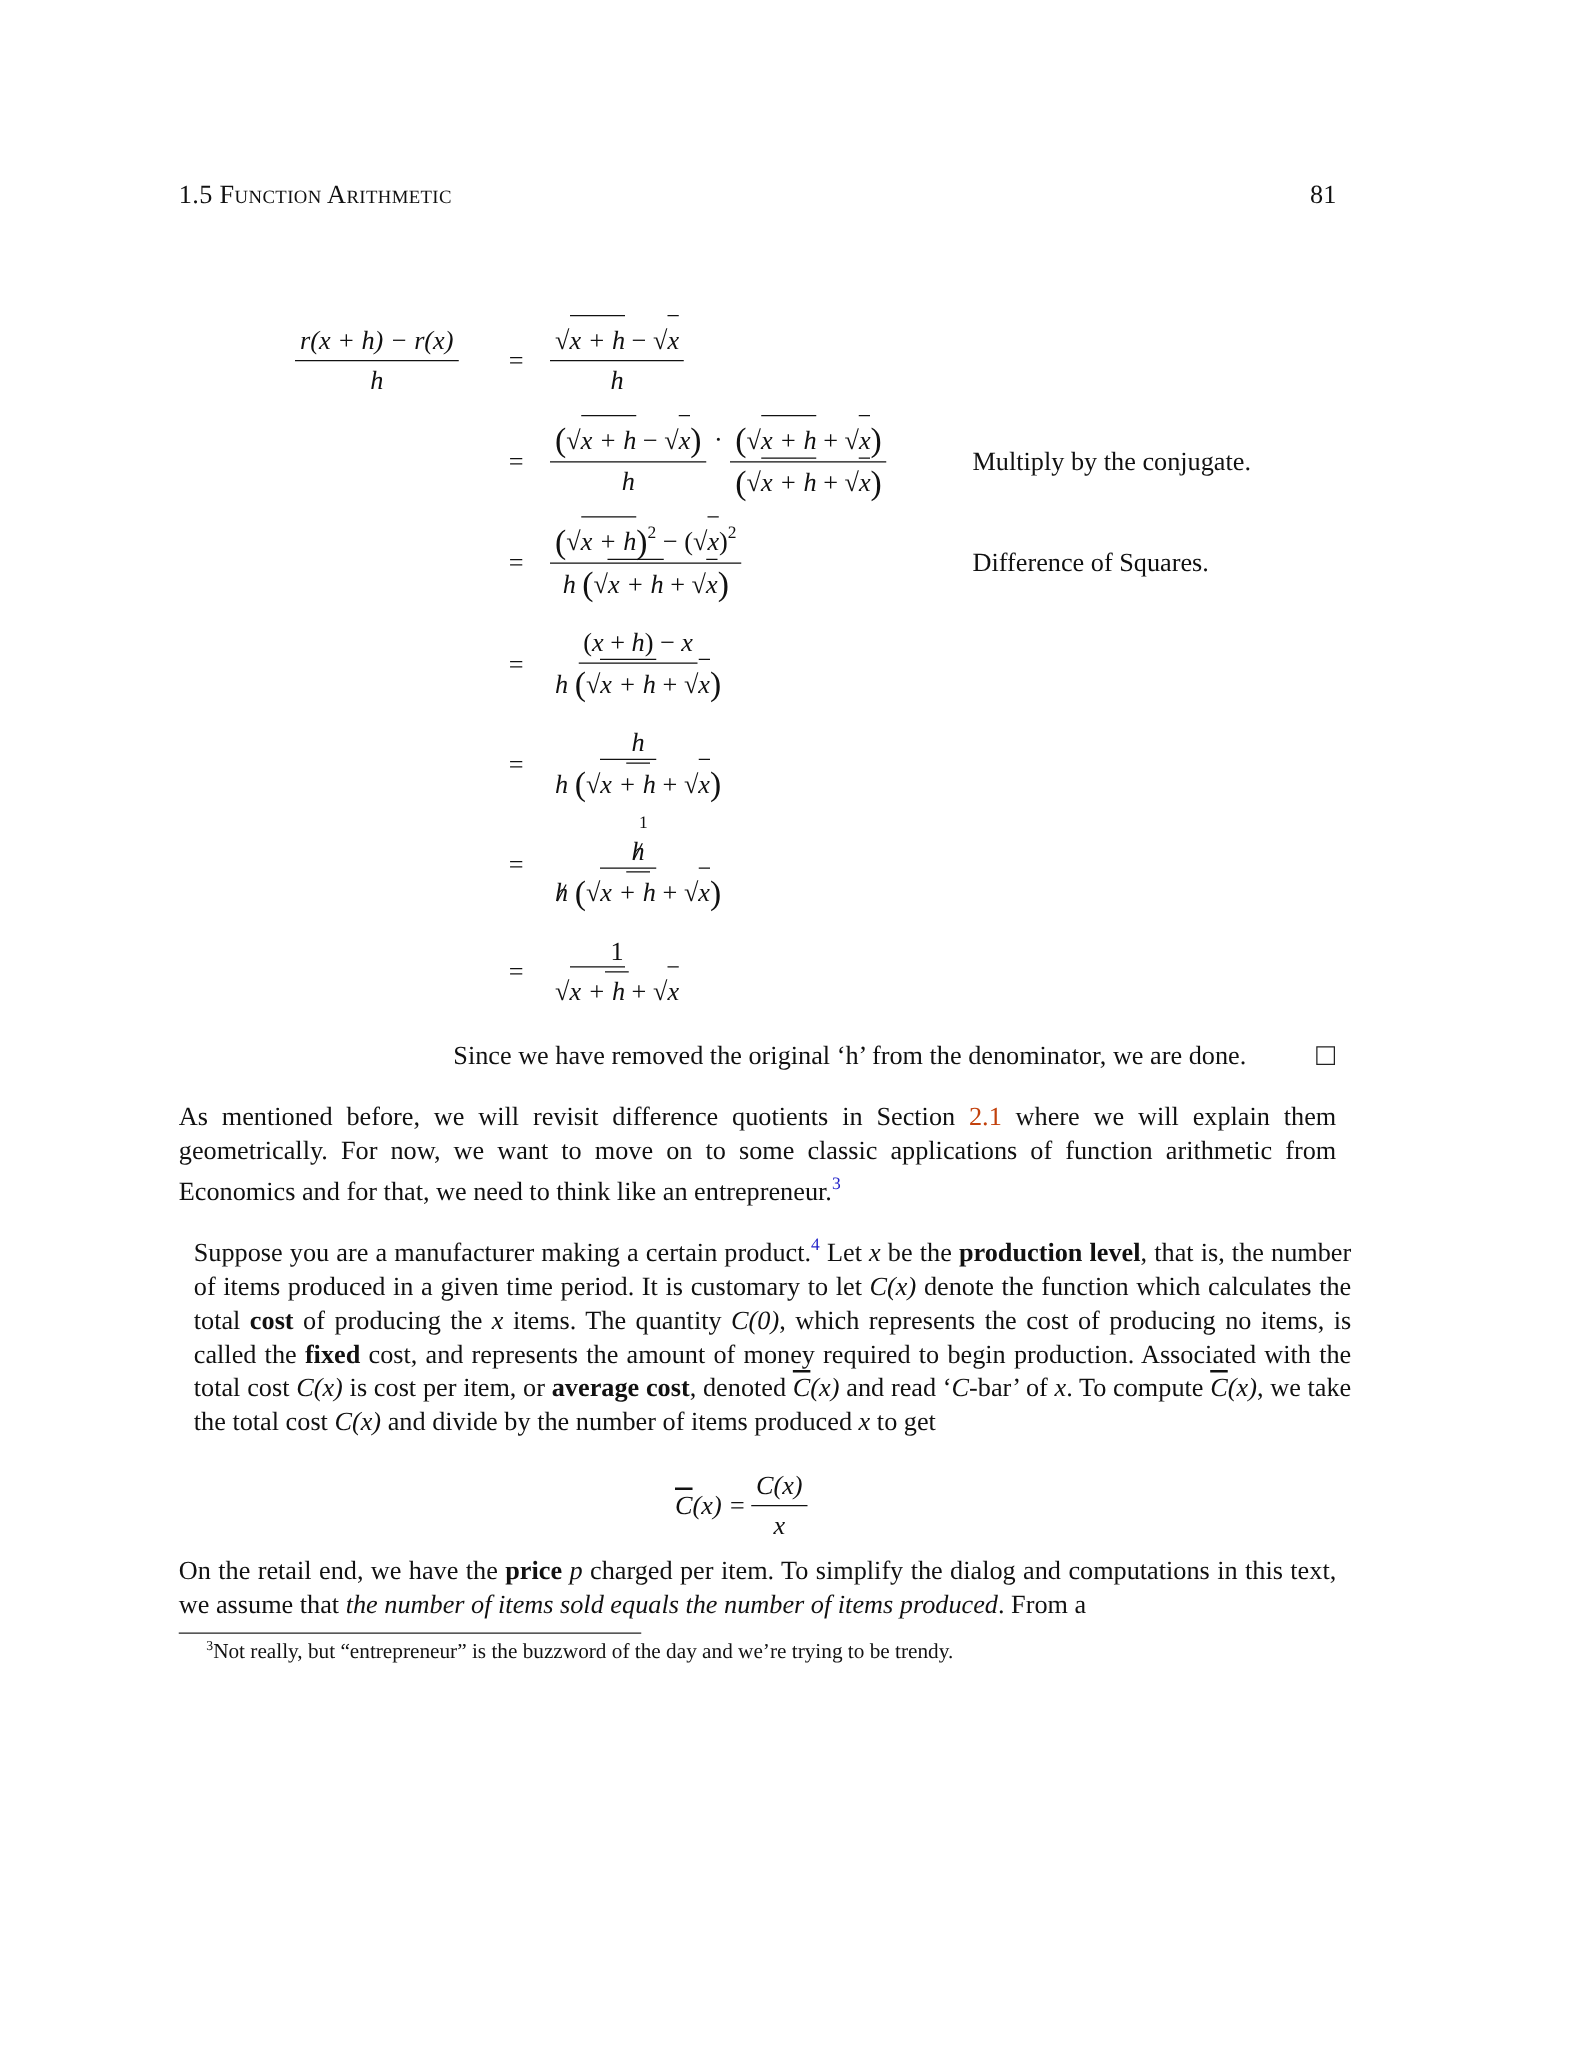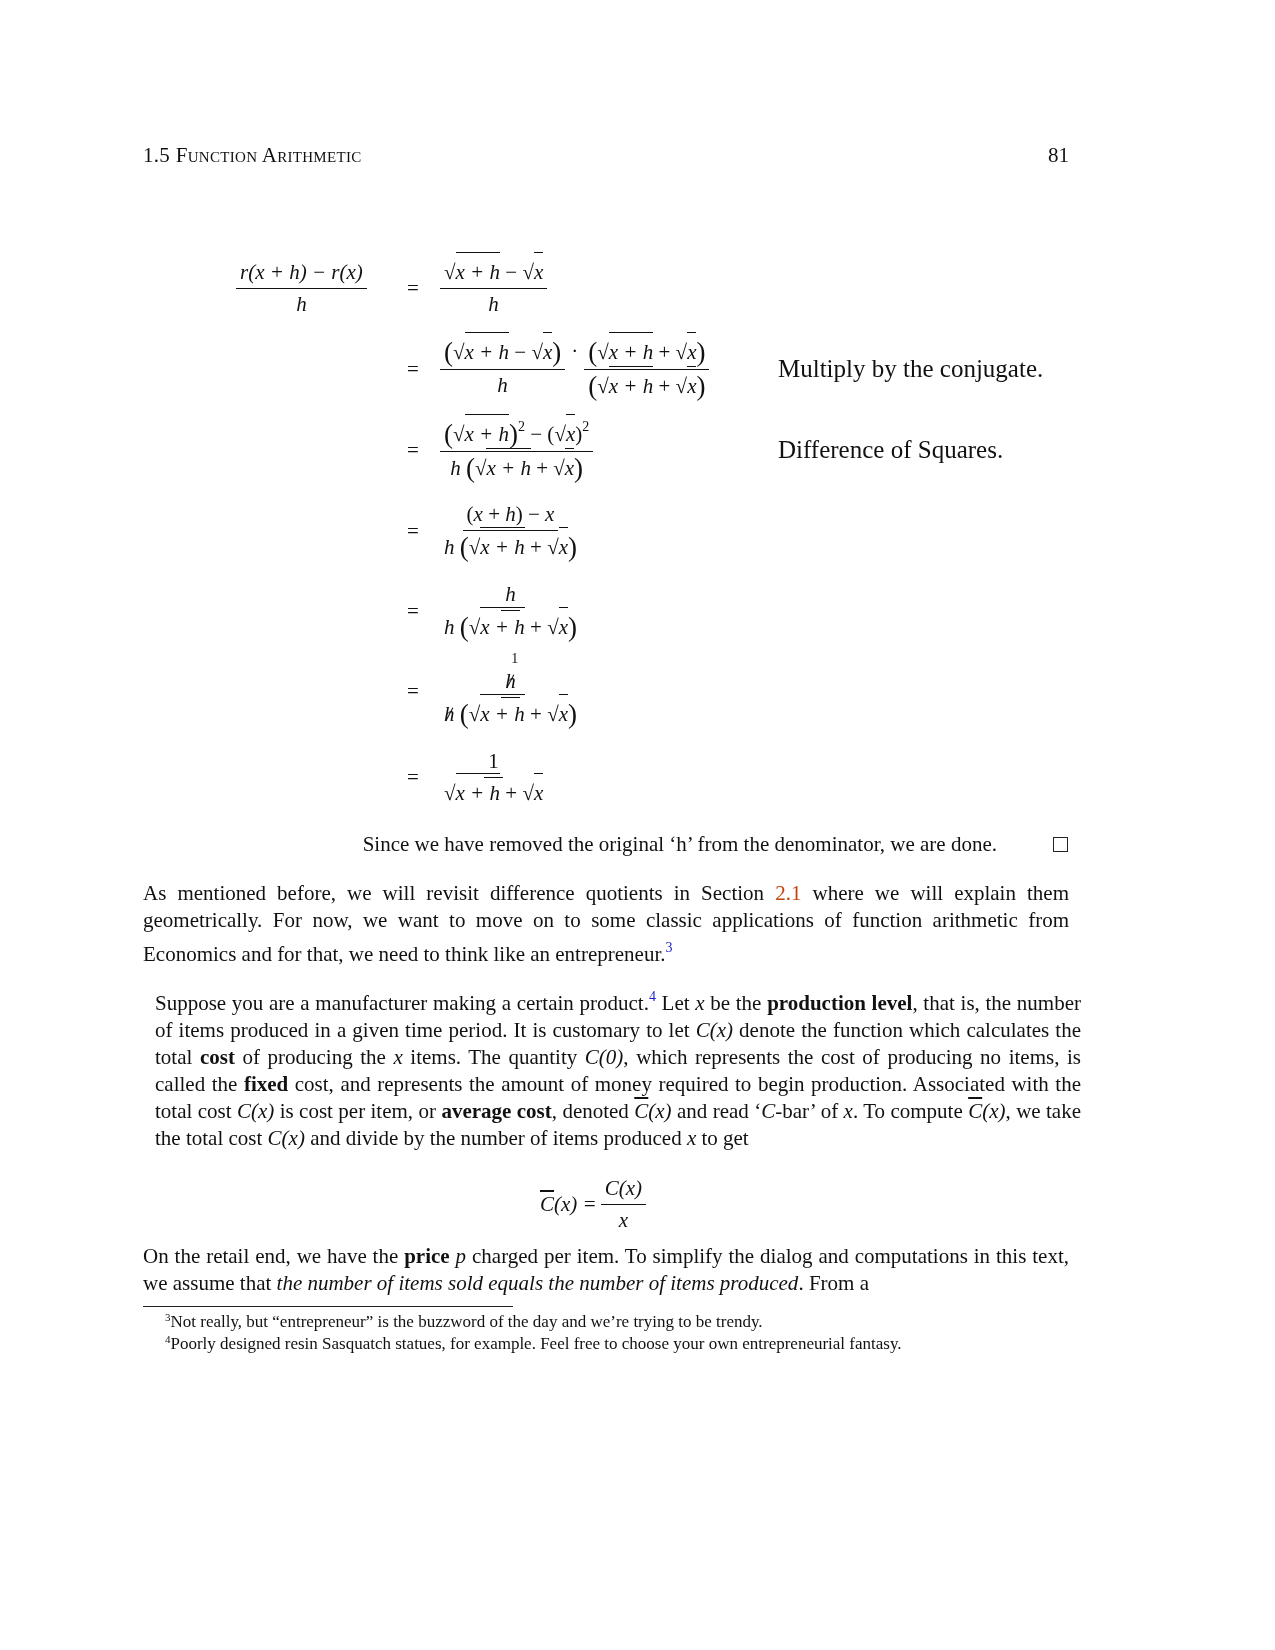--- a/index.html
+++ b/index.html
@@ -20,21 +20,21 @@
   .frac .den { padding: 3px 4px 0 4px; text-align: center; white-space: nowrap; }
   .sqrt { white-space: nowrap; }
   .sqrt .rad { border-top: 1.2px solid #111; padding-top: 7px; }
   .big { font-size: 27px; line-height: 1; vertical-align: -2px; }
   sup.s { font-size: 14px; vertical-align: 10px; }
 
   .row { position: absolute; display: flex; align-items: center; }
   .eq { position: absolute; left: 402px; width: 22px; text-align: center; }
   .lhs { position: absolute; left: 236px; }
   .rhs { position: absolute; left: 440px; }
-  .note { position: absolute; left: 778px; font-family: "Liberation Serif", serif; font-size: 25px; }
+  .note { position: absolute; left: 778px; font-family: "Liberation Serif", serif; font-size: 21px; }
 
   .strike { position: relative; display: inline-block; }
   .strike::after { content: ""; position: absolute; left: -2px; right: -2px; top: 50%;
      border-top: 1.2px solid #111; transform: rotate(-62deg); }
 
   .para { position: absolute; left: 143px; width: 926px; font-family: "Liberation Serif", serif;
     font-size: 21px; line-height: 27px; text-align: justify; }
   .para b { font-weight: bold; }
   .link { color: #c2410c; }
   .fnmark { color: #1f1fc8; font-size: 14px; vertical-align: 9px; }
@@ -152,16 +152,13 @@
   </div>
 
   <p class="para" style="top:1243px; margin:0;">
     <span>On the retail end, we have the </span><b>price</b> <span class="i">p</span><span> charged per item. To simplify the dialog and computations in this text, we assume that </span><span class="i">the number of items sold equals the number of items produced</span><span>. From a</span>
   </p>
 
   <div class="fn-rule"></div>
   <div class="fn" style="top:1311px;">
     <sup>3</sup><span>Not really, but “entrepreneur” is the buzzword of the day and we’re trying to be trendy.</span>
   </div>
-  <div class="fn" style="top:1333px;">
-    <sup>4</sup><span>Poorly designed resin Sasquatch statues, for example. Feel free to choose your own entrepreneurial fantasy.</span>
-  </div>
 </div>
 
 </body></html>

